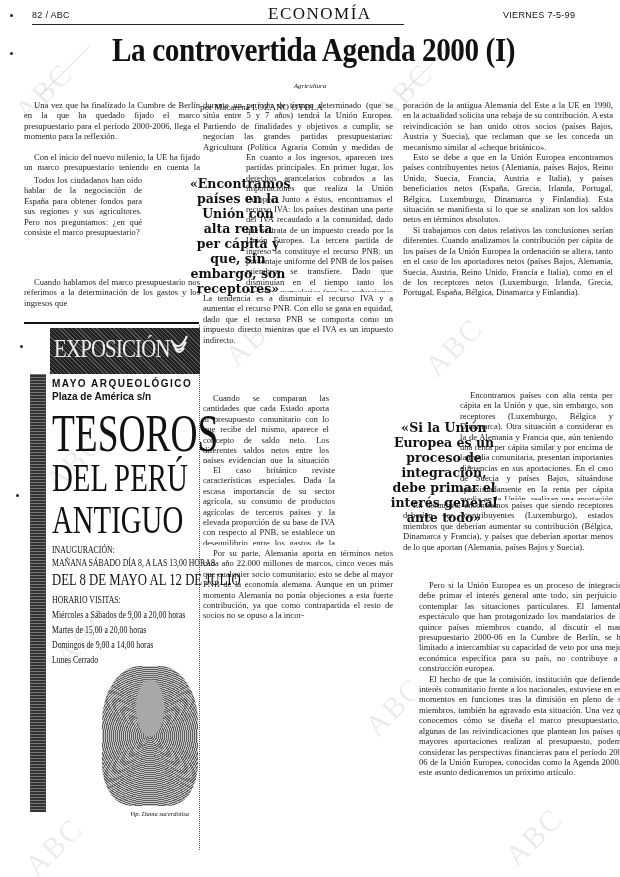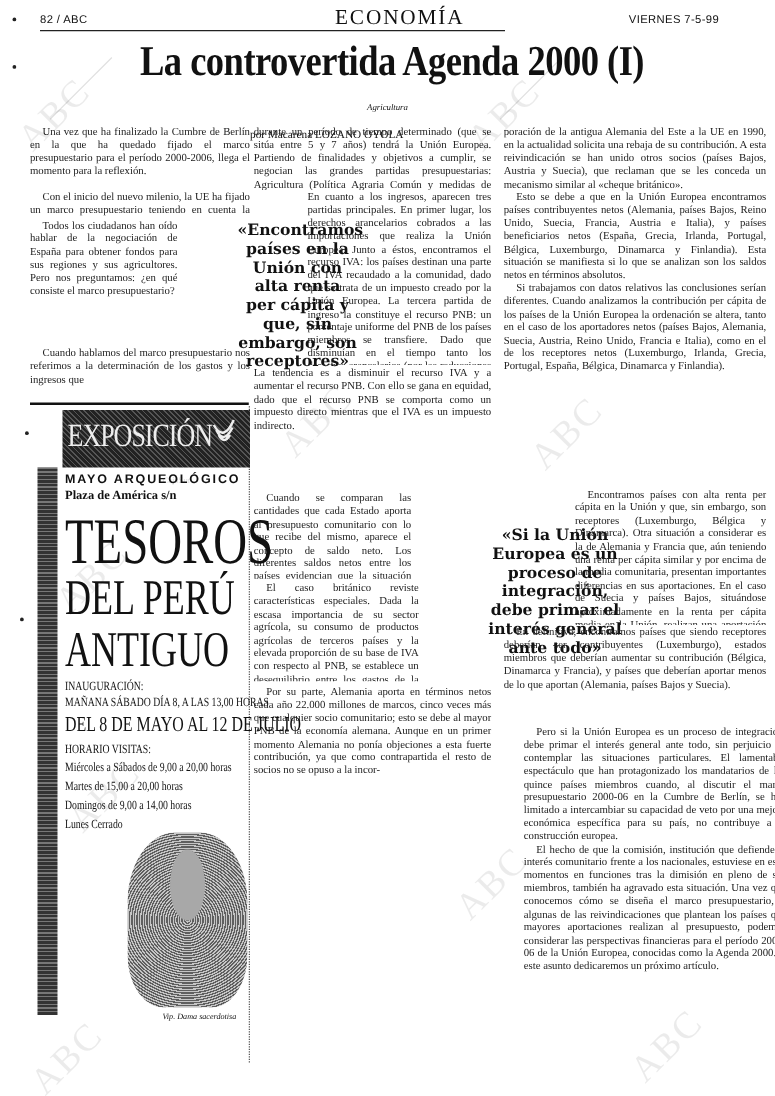--- a/index.html
+++ b/index.html
@@ -22,21 +22,21 @@
   .rule-v { width: 0; border-left: 1px dotted #555; }
   .wm { font-family: "Liberation Serif", serif; font-size: 30px; color: rgba(0,0,0,0.08);
         transform: rotate(-45deg); letter-spacing: 2px; pointer-events: none; }
   .wmline { height: 1px; background: rgba(0,0,0,0.12); transform-origin: left center; }
   
   .ad-dark { background: repeating-linear-gradient(45deg,#222 0 2px,#555 2px 3px); }
   .ad-strip { background: repeating-linear-gradient(0deg,#333 0 2px,#777 2px 3px); }
   .ad-exp { font-family: "Liberation Serif", serif; font-size: 26px; color: #eee;
             letter-spacing: -1px; transform: scaleX(0.8); transform-origin: left top; }
   .ad-museo { font-family: "Liberation Sans", sans-serif; font-weight: bold; font-size: 10px; letter-spacing: 1.5px; }
-  .ad-plaza { font-family: Liberation Serif, serif; font-size: 10px; font-weight: bold; }
+  .ad-plaza { font-family: Liberation Sans, sans-serif; font-size: 10px; font-weight: bold; }
   .ad-big { font-family: "Liberation Serif", serif; font-size: 52px; line-height: 52px;
             transform: scaleX(0.72); transform-origin: left top; white-space: nowrap; }
   .ad-mid { font-family: "Liberation Serif", serif; font-size: 40px; line-height: 44px;
             transform: scaleX(0.72); transform-origin: left top; white-space: nowrap; }
   .ad-small { font-family: "Liberation Serif", serif; font-size: 10px; transform: scaleX(0.78);
               transform-origin: left top; white-space: nowrap; }
   .ad-dates { font-family: "Liberation Serif", serif; font-size: 17px; transform: scaleX(0.75);
               transform-origin: left top; white-space: nowrap; }
   .ad-caption { font-family: "Liberation Serif", serif; font-style: italic; font-size: 6.5px; }
   .figurine { background:

